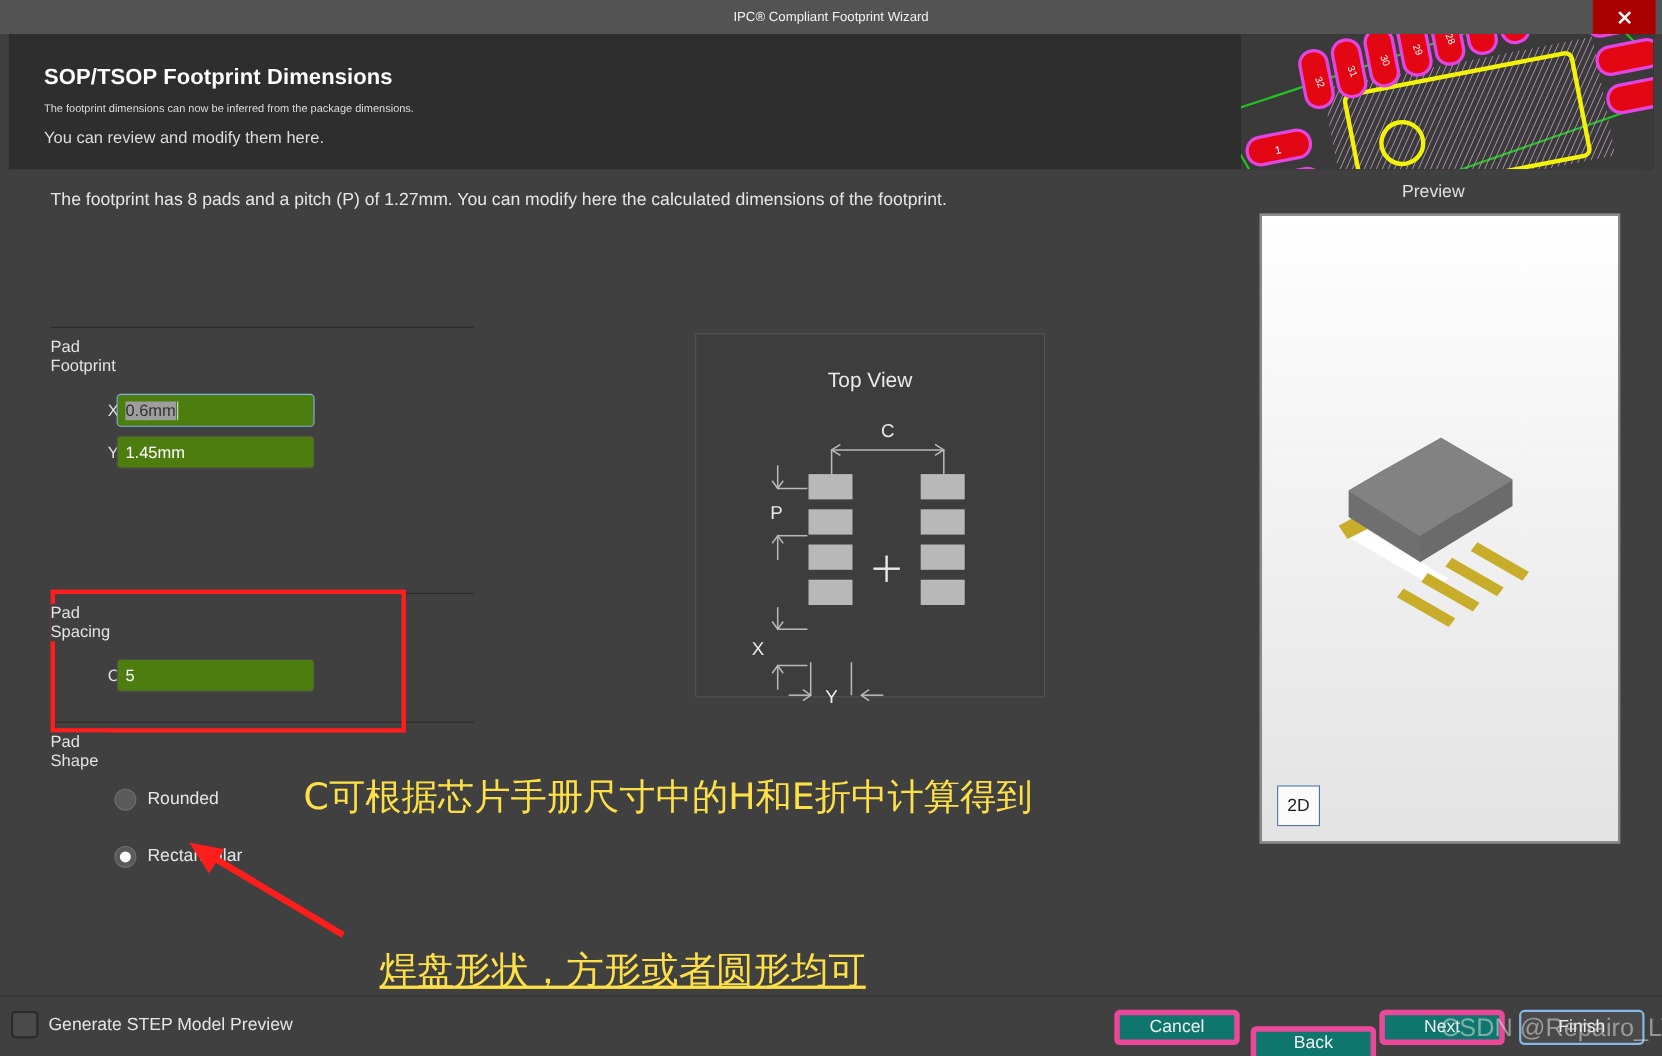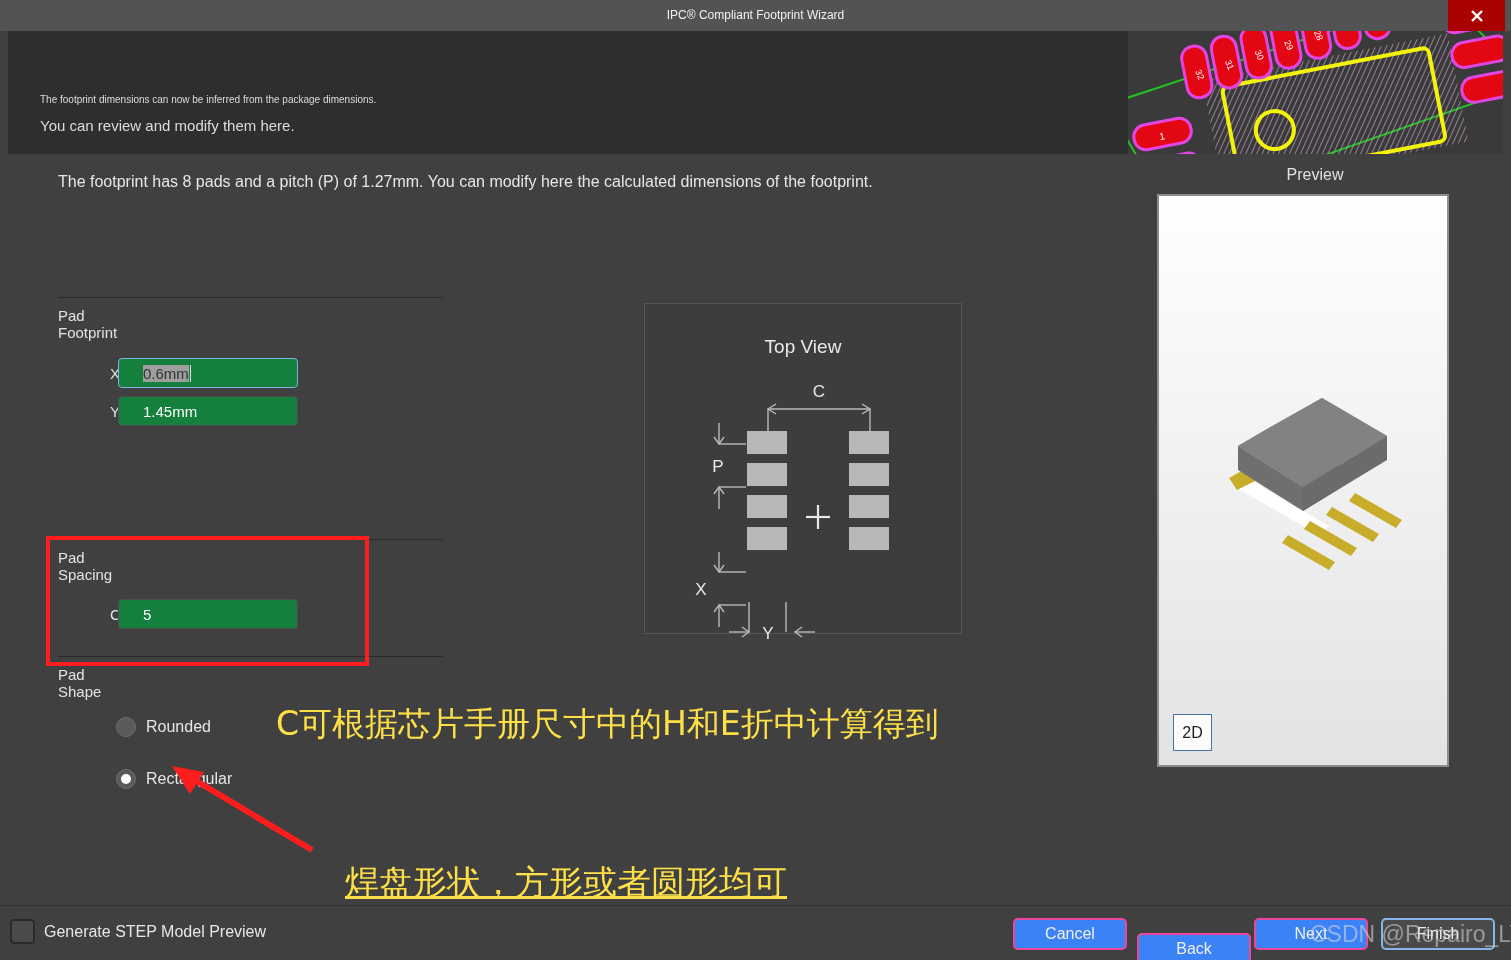--- a/index.html
+++ b/index.html
@@ -79,21 +79,21 @@
     position: absolute;
     right: 0; top: 0;
     width: 375px; height: 123px;
     background: #3a3a3a;
     overflow: hidden;
   }
 
   
   .content {
     position: absolute;
-    left: 12px; top: 154px;
+    left: 0; top: 154px;
     width: 1495px; height: 751px;
     background: #404040;
   }
 
   .intro-text {
     position: absolute;
     left: 46px; top: 19px;
     font-size: 16px;
     color: #e6e6e6;
   }
@@ -133,27 +133,27 @@
     box-sizing: border-box;
   }
   .sel-text {
     background: #9e9e9e;
     color: #333333;
   }
   .input-shell {
     position: relative;
     width: 180px;
     height: 30px;
-    background: #15803d;
+    background: #4d7c0f;
     border-radius: 4px;
     border: 1px solid #4d4d4d;
     box-sizing: border-box;
     display: flex;
     align-items: center;
-    padding: 0 24px;
+    padding: 0 7px;
     font-size: 15px;
     color: #ffffff;
   }
   .input-shell.focused {
     border-color: #7fb2e5;
   }
   .caret {
     display: inline-block;
     width: 1px;
     height: 17px;
@@ -213,21 +213,21 @@
     position: absolute;
     left: 1145px; top: 12px;
     width: 316px;
     text-align: center;
     font-size: 16px;
     color: #e0e0e0;
   }
   .preview-frame {
     position: absolute;
     left: 1145px; top: 40px;
-    width: 292px; height: 573px;
+    width: 328px; height: 573px;
     border: 2px solid #8c8c8c;
     background: linear-gradient(180deg, #ffffff 0%, #f2f2f2 45%, #e3e3e3 100%);
     box-sizing: border-box;
     overflow: hidden;
   }
   .preview-2d {
     position: absolute;
     left: 14px; bottom: 14px;
     width: 39px; height: 37px;
     border: 1px solid #4a74a8;
@@ -284,22 +284,22 @@
   }
   .checkbox-label {
     margin-left: 9px;
     font-size: 16px;
     color: #e6e6e6;
   }
   .btn {
     position: absolute;
     top: 918px;
     width: 114px; height: 32px;
-    background: #3b82f6;
-    border: 2px solid #ec4899;
+    background: #0f766e;
+    border: 5px solid #ec4899;
     border-radius: 5px;
     color: #f0f0f0;
     font-size: 16px;
     font-family: "Liberation Sans", sans-serif;
     display: flex;
     align-items: center;
     justify-content: center;
     cursor: pointer;
     box-sizing: border-box;
   }
@@ -324,20 +324,21 @@
   <div class="titlebar-text">IPC® Compliant Footprint Wizard</div>
   <div class="close-button">
     <svg width="18" height="18" viewBox="0 0 18 18">
       <line x1="4" y1="4" x2="14" y2="14" stroke="#ffffff" stroke-width="2.4"></line>
       <line x1="14" y1="4" x2="4" y2="14" stroke="#ffffff" stroke-width="2.4"></line>
     </svg>
   </div>
 </div>
 
 <div class="header-band">
+  <div class="header-title">SOP/TSOP Footprint Dimensions</div>
   <div class="header-sub1">The footprint dimensions can now be inferred from the package dimensions.</div>
   <div class="header-sub2">You can review and modify them here.</div>
 
   <div class="header-art">
     <svg width="375" height="123" viewBox="0 0 375 123">
       <rect x="0" y="0" width="375" height="123" fill="#3a3a3a"></rect>
       <g transform="rotate(-11 180 60)">
 
         <path d="M -20 35 L 330 -10 L 400 95 L 20 150 Z" fill="none" stroke="#22c322" stroke-width="2"></path>
 

